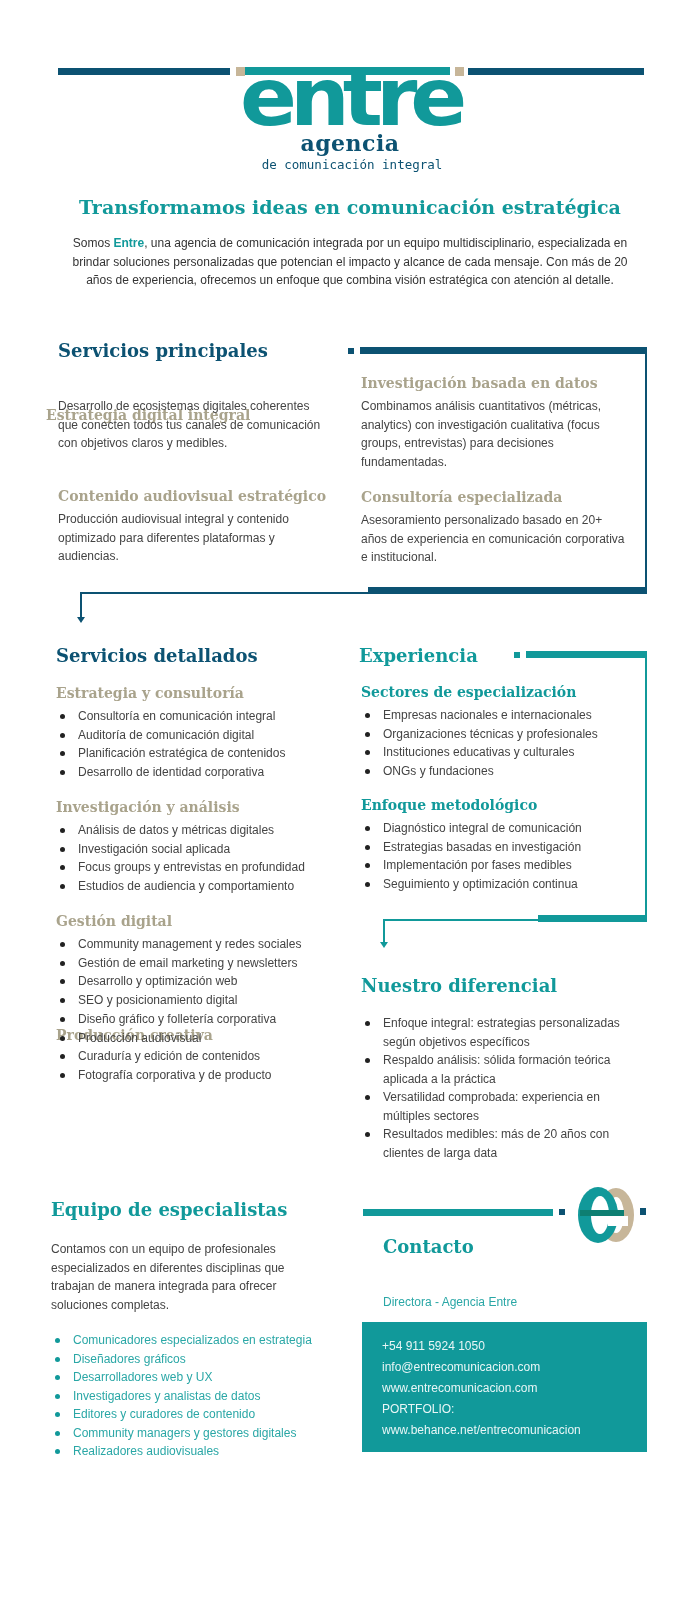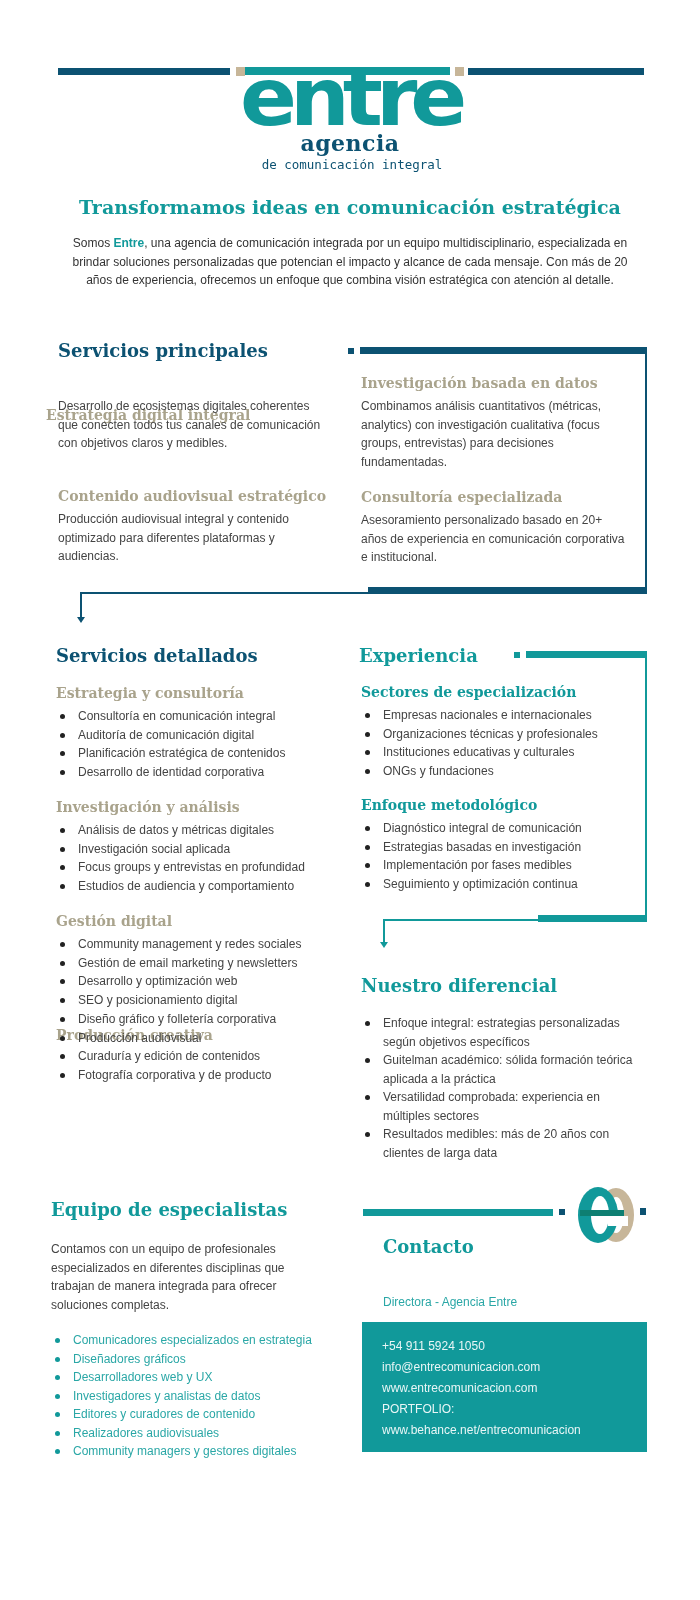--- a/index.html
+++ b/index.html
@@ -142,37 +142,37 @@
     <li>Estrategias basadas en investigación</li>
     <li>Implementación por fases medibles</li>
     <li>Seguimiento y optimización continua</li>
   </ul>
 </section>
 
 <section>
   <h2 class="sec teal" style="left:361px;top:975px;">Nuestro diferencial</h2>
   <ul class="bul" style="left:361px;top:1014px;width:285px;">
     <li>Enfoque integral: estrategias personalizadas según objetivos específicos</li>
-    <li>Guitelman académico: sólida formación teórica aplicada a la práctica</li>
+    <li>Respaldo análisis: sólida formación teórica aplicada a la práctica</li>
     <li>Versatilidad comprobada: experiencia en múltiples sectores</li>
     <li>Resultados medibles: más de 20 años con clientes de larga data</li>
   </ul>
 </section>
 
 <section>
   <h2 class="sec teal" style="left:51px;top:1199px;">Equipo de especialistas</h2>
   <p class="body" style="left:51px;top:1240px;width:275px;">Contamos con un equipo de profesionales especializados en diferentes disciplinas que trabajan de manera integrada para ofrecer soluciones completas.</p>
   <ul class="bul tealtxt" style="left:51px;top:1331px;width:300px;">
     <li>Comunicadores especializados en estrategia</li>
     <li>Diseñadores gráficos</li>
     <li>Desarrolladores web y UX</li>
     <li>Investigadores y analistas de datos</li>
     <li>Editores y curadores de contenido</li>
+    <li>Community managers y gestores digitales</li>
     <li>Realizadores audiovisuales</li>
-    <li>Community managers y gestores digitales</li>
   </ul>
 </section>
 
 <section>
   <div class="abs" style="left:363px;top:1209px;width:190px;height:7px;background:#11999a;"></div>
   <div class="abs" style="left:559px;top:1209px;width:6px;height:6px;background:#0c5272;"></div>
   <div class="abs" style="left:640px;top:1208px;width:6px;height:7px;background:#0c5272;"></div>
 
   <div class="abs" style="left:572px;top:1186px;width:66px;height:58px;">
     <svg width="66" height="58" viewBox="0 0 66 58">

